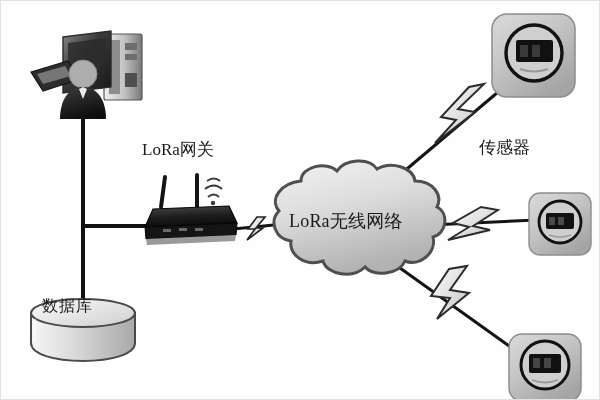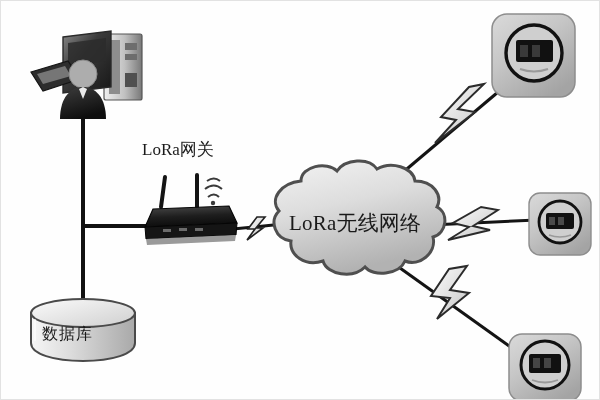--- a/index.html
+++ b/index.html
@@ -44,26 +44,26 @@
     text-align: center;
     line-height: 1.24;
   }
   #label-sensor-group .ln2 {
     display: block;
     text-align: center;
   }
   #label-cloud {
     left: 288px;
     top: 210px;
-    font-size: 21px;
+    font-size: 18px;
     letter-spacing: 0.2px;
   }
   #label-database {
     left: 41px;
-    top: 324px;
+    top: 296px;
     font-size: 16px;
     letter-spacing: 1px;
   }
 </style>
 </head>
 <body>
 
 <div id="diagram-root">
 
   <svg id="scene" viewBox="0 0 600 400" xmlns="http://www.w3.org/2000/svg">
@@ -231,15 +231,16 @@
 
   </svg>
 
   <div class="lbl" id="label-gateway">LoRa网关</div>
 
   <div class="lbl" id="label-cloud">LoRa无线网络</div>
 
   <div class="lbl" id="label-database">数据库</div>
 
   <div class="lbl" id="label-sensor-group">
+    <span class="ln2">传感器</span>
   </div>
 
 </div>
 
 </body></html>

